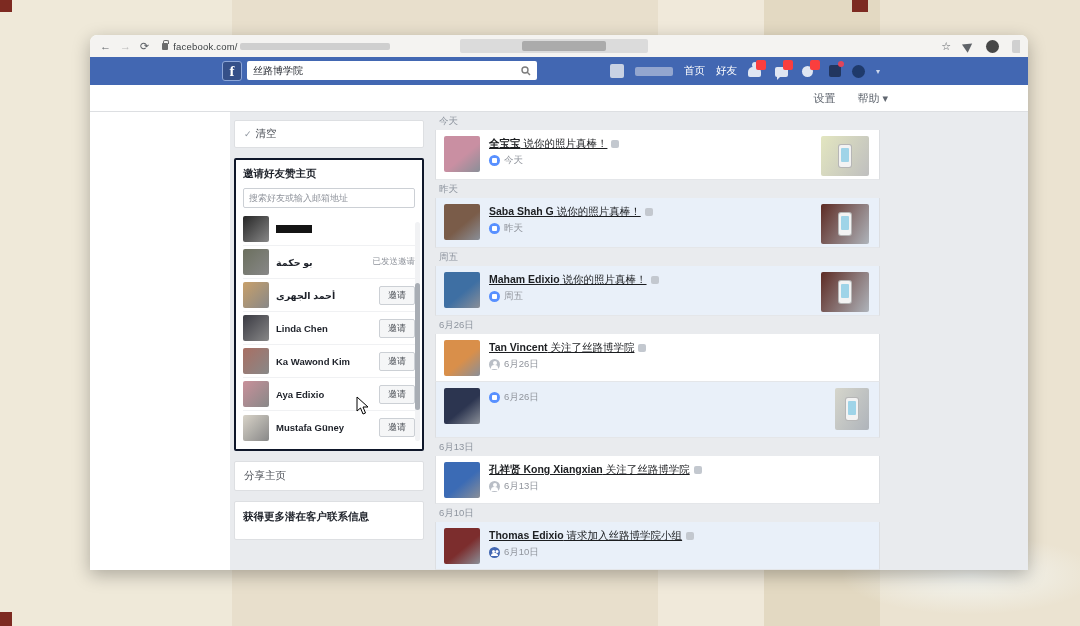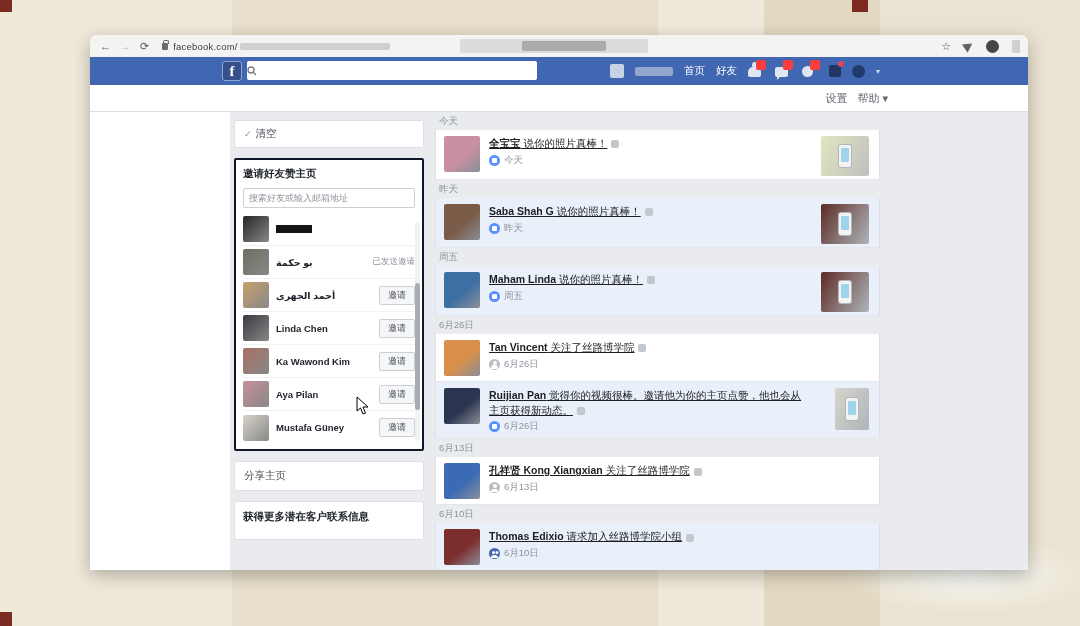--- a/index.html
+++ b/index.html
@@ -58,21 +58,21 @@
   .darkico { position:relative; width:12px; height:12px; background:#22365f; border-radius:2px; }
   .darkico .rdot { position:absolute; right:-3px; top:-4px; width:6px; height:6px; background:#e0455a; border-radius:50%; }
   .darkcircle { width:13px; height:13px; border-radius:50%; background:#1f3a6b; }
   .hcaret { color:#cdd8ec; font-size:8px; }
 
   
   .tabsbar { position:absolute; left:0; top:50px; width:100%; height:27px; background:#fff; border-bottom:1px solid #dddfe2; display:flex; align-items:center; padding-left:140px; font-size:11px; color:#616770; }
   .tab { margin-right:24px; display:flex; align-items:center; position:relative; height:27px; line-height:27px; cursor:default; }
   .tab.active { color:#1d2129; font-weight:bold; border-bottom:3px solid #4267b2; }
   .tabbadge { width:10px; height:10px; background:#fa3e3e; border-radius:2px; margin-left:3px; }
-  .tabs-right { margin-left:auto; padding-right:140px; display:flex; gap:10px; font-size:11px; color:#616770; }
+  .tabs-right { margin-left:auto; padding-right:140px; display:flex; gap:22px; font-size:11px; color:#616770; }
 
   
   .content { position:absolute; left:0; top:77px; width:100%; height:458px; background:#e9ebee; overflow:hidden; }
   .whitestrip { position:absolute; left:0; top:0; width:140px; height:458px; background:#fff; }
 
   
   .sidebar { position:absolute; left:140px; top:0; width:198px; height:458px; padding:8px 4px; }
   .card { background:#fff; border:1px solid #dddfe2; border-radius:2px; margin-bottom:10px; }
   .clearcard { padding:6px 9px; font-size:10.5px; color:#4b4f56; }
   .clearcard .chk { color:#8d949e; margin-right:4px; font-size:9px; }
@@ -161,20 +161,21 @@
       <span class="star">☆</span>
       <span class="sharetri"></span>
       <span class="chromeav"></span>
       <span class="edgebox"></span>
     </div>
   </div>
 
   <div class="fbbar">
     <div class="fblogo">f</div>
     <div class="fbsearch">
+      <input value="丝路博学院" style="">
       <svg class="mag" width="10" height="10" viewBox="0 0 10 10">
           <circle cx="4" cy="4" r="3" fill="none" stroke="#7c7c7c" stroke-width="1.4"></circle>
           <line x1="6.3" y1="6.3" x2="9" y2="9" stroke="#7c7c7c" stroke-width="1.4"></line>
         </svg>
     </div>
     <div class="hdr-right">
       <span class="hdrav"></span>
       <span class="hdrname"></span>
       <span class="hdrlink">首页</span>
       <span class="hdrlink">好友</span>
@@ -238,21 +239,21 @@
               <div class="fname">Linda Chen</div>
               <button class="fbtn">邀请</button>
             </div>
             <div class="frow">
               <div class="fav" style="background: linear-gradient(135deg, rgb(169, 111, 99), rgb(136, 136, 136));"></div>
               <div class="fname">Ka Wawond Kim</div>
               <button class="fbtn">邀请</button>
             </div>
             <div class="frow">
               <div class="fav" style="background: linear-gradient(135deg, rgb(201, 144, 154), rgb(136, 136, 136));"></div>
-              <div class="fname">Aya Pilan</div>
+              <div class="fname">Aya Edixio</div>
               <button class="fbtn">邀请</button>
             </div>
             <div class="frow">
               <div class="fav" style="background: linear-gradient(135deg, rgb(216, 211, 200), rgb(136, 136, 136));"></div>
               <div class="fname">Mustafa Güney</div>
               <button class="fbtn">邀请</button>
             </div>
           </div>
         <div class="sbar">
             <div class="sthumb"></div>
@@ -299,21 +300,21 @@
             <div class="nthumb" style="background: linear-gradient(120deg, rgb(93, 43, 36), rgba(0, 0, 0, 0.25));">
               <span class="phoneglyph"></span>
             </div>
           </div>
         </div>
         <div class="ngroup">
           <div class="ndate">周五</div>
           <div class="nrow unread" style="min-height: 50px;">
             <div class="nav" style="background: linear-gradient(140deg, rgb(62, 111, 163) 55%, rgb(138, 143, 152));"></div>
             <div class="nbody">
-              <div class="ntext"><b>Maham Linda</b> 说你的照片真棒！<span class="tailico"></span></div>
+              <div class="ntext"><b>Maham Edixio</b> 说你的照片真棒！<span class="tailico"></span></div>
               <div class="nsub">
                 <span class="subico like"></span>
                 <span>周五</span>
               </div>
             </div>
             <div class="nthumb" style="background: linear-gradient(120deg, rgb(93, 43, 36), rgba(0, 0, 0, 0.25));">
               <span class="phoneglyph"></span>
             </div>
           </div>
         </div>
@@ -325,21 +326,20 @@
               <div class="ntext"><b>Tan Vincent</b> 关注了丝路博学院<span class="tailico"></span></div>
               <div class="nsub">
                 <span class="subico follow"></span>
                 <span>6月26日</span>
               </div>
             </div>
           </div>
           <div class="nrow unread" style="min-height: 56px;">
             <div class="nav" style="background: linear-gradient(140deg, rgb(44, 53, 80) 55%, rgb(138, 143, 152));"></div>
             <div class="nbody">
-              <div class="ntext"><b>Ruijian Pan</b> 觉得你的视频很棒。邀请他为你的主页点赞，他也会从主页获得新动态。<span class="tailico"></span></div>
               <div class="nsub">
                 <span class="subico like"></span>
                 <span>6月26日</span>
               </div>
             </div>
             <div class="nthumb small" style="background: linear-gradient(120deg, rgb(214, 214, 204), rgba(0, 0, 0, 0.25));">
               <span class="phoneglyph"></span>
             </div>
           </div>
         </div>

